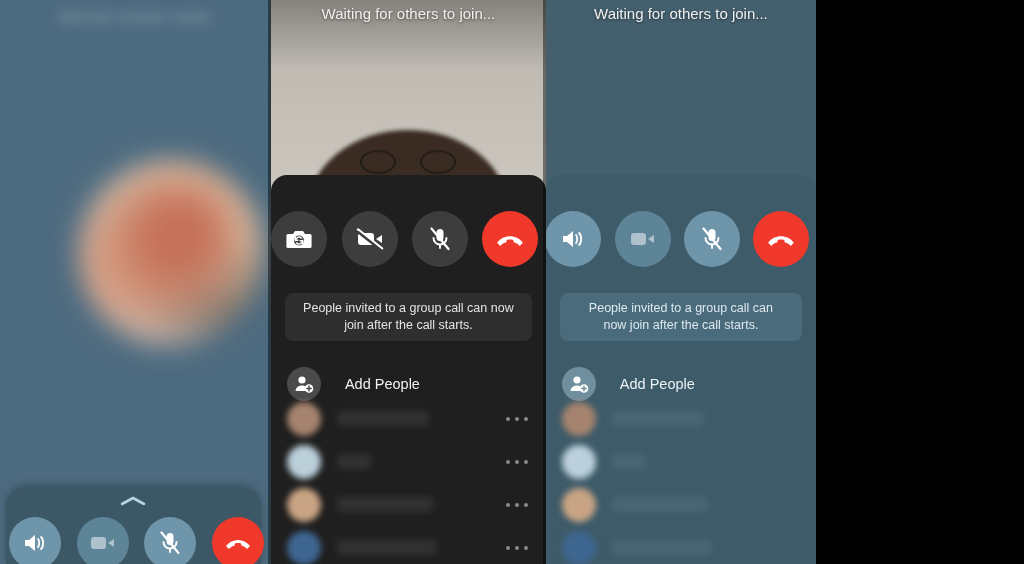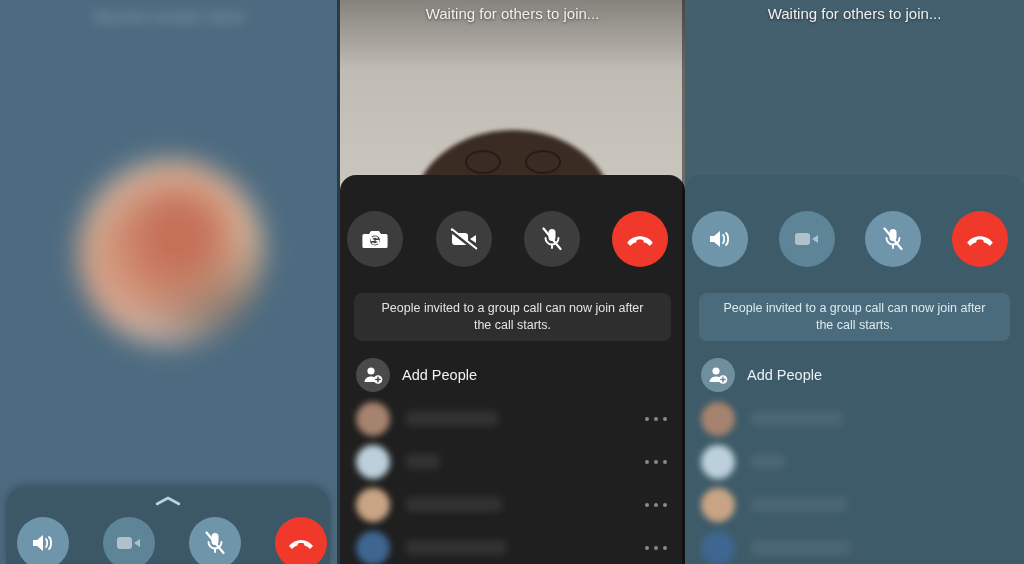--- a/index.html
+++ b/index.html
@@ -1,19 +1,19 @@
 <!DOCTYPE html>
 <html><head>
 <meta charset="utf-8">
 <style>
   * { margin:0; padding:0; box-sizing:border-box; }
   html,body { width:1024px; height:564px; overflow:hidden; background:#000; }
   body { font-family:"Liberation Sans", sans-serif; }
 
-  .screen { position:relative; width:1024px; height:564px; display:flex;align-items:center; }
+  .screen { position:relative; width:816px; height:564px; display:flex;align-items:center; }
 
   
   .panel { position:relative; height:564px; overflow:hidden; }
   .panel-left   { width:340px; background:#4d6b80; }
   .panel-center { width:345px; background:#141414; }
   .panel-right  { width:339px; background:#44606e; }
   .panel-edge-r { position:absolute; top:0; right:0; width:3px; height:100%;
                   background:rgba(0,0,0,.45); z-index:40; }
 
   
@@ -110,22 +110,22 @@
   .controls-left .c2{ left:64.5%; } .controls-left .c3{ left:91%; }
 
   
   .banner { position:absolute; left:14px; right:14px; top:118px; height:48px;
     border-radius:8px; display:flex; align-items:center; justify-content:center;
     text-align:center; padding:0 18px; font-size:12.5px; line-height:17px; }
   .sheet-center .banner { background:#2e2e2e; color:#e4e4e4; }
   .sheet-right  .banner { background:#4a6b7b; color:#dde9ef; }
 
   
-  .add-row { position:absolute; left:16px; top:183px; height:34px;
-             display:flex; align-items:center; gap:12px; }
+  .add-row { position:absolute; left:16px; top:192px; height:34px;
+             display:flex; align-items:center; gap:24px; }
   .add-icon { width:34px; height:34px; border-radius:50%;
               display:flex; align-items:center; justify-content:center; }
   .sheet-center .add-icon{ background:#4a4a4a; }
   .sheet-right  .add-icon{ background:#6f8e9e; }
   .add-label { font-size:14.5px; }
   .sheet-center .add-label{ color:#f2f2f2; }
   .sheet-right  .add-label{ color:#eaf2f6; }
 
   
   .contacts { position:absolute; left:0; right:0; top:222px; bottom:0; }

